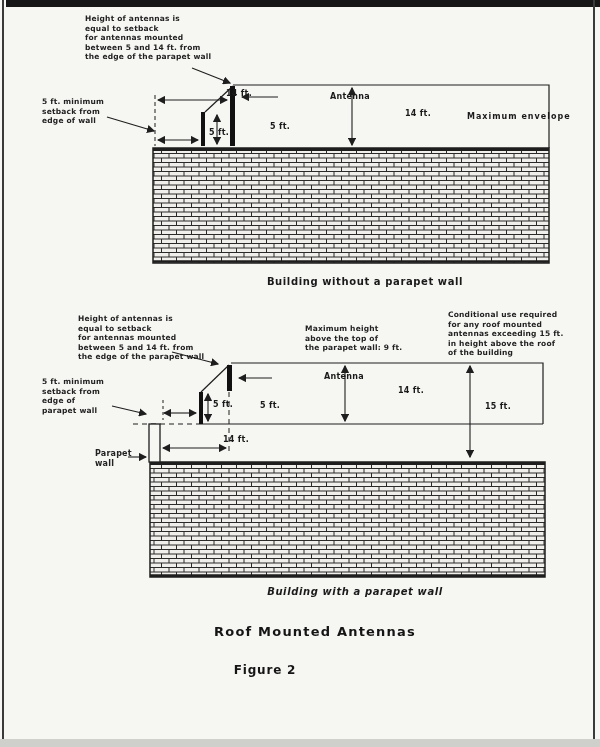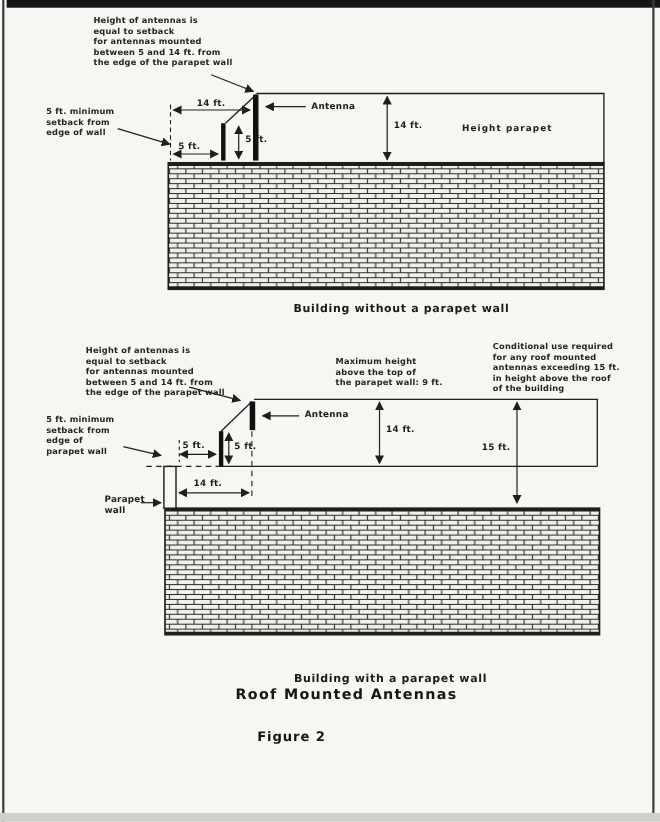--- a/index.html
+++ b/index.html
@@ -12,20 +12,21 @@
   svg{position:absolute;left:0;top:0;}
   .note{
     position:absolute;
     font-size:7.5px;line-height:9.5px;font-weight:bold;
     letter-spacing:.2px;white-space:pre-line;color:#222;
   }
   .dim{
     position:absolute;
     font-size:8px;font-weight:bold;letter-spacing:.3px;color:#1a1a1a;
     white-space:nowrap;
+    margin-left:47px;
   }
   .caption{
     position:absolute;text-align:center;
     font-size:10px;font-weight:bold;letter-spacing:.6px;color:#1a1a1a;
   }
   .title{
     position:absolute;text-align:center;
     font-size:13px;font-weight:bold;letter-spacing:1.2px;color:#151515;
   }
   .fignum{
@@ -115,21 +116,21 @@
 
 <div class="note" style="left:85px;top:14px;">Height of antennas is
 equal to setback
 for antennas mounted
 between 5 and 14 ft. from
 the edge of the parapet wall</div>
 <div class="note" style="left:42px;top:97px;">5 ft. minimum
 setback from
 edge of wall</div>
 <div class="dim" style="left:283px;top:92px;">Antenna</div>
-<div class="dim" style="left:420px;top:112px;letter-spacing:1px;">Height parapet</div>
+<div class="dim" style="left:420px;top:112px;letter-spacing:1px;">Maximum envelope</div>
 <div class="dim" style="left:162px;top:102px;width:60px;text-align:center;transform:translateY(-13px);">14 ft.</div>
 <div class="dim" style="left:162px;top:128px;">5 ft.</div>
 <div class="dim" style="left:223px;top:122px;">5 ft.</div>
 <div class="dim" style="left:358px;top:109px;">14 ft.</div>
 <div class="caption" style="left:255px;top:276px;width:220px;">Building without a parapet wall</div>
 
 <div class="note" style="left:78px;top:314px;">Height of antennas is
 equal to setback
 for antennas mounted
 between 5 and 14 ft. from
@@ -147,16 +148,16 @@
 edge of
 parapet wall</div>
 <div class="note" style="left:95px;top:449px;font-size:8px;line-height:10px;">Parapet
 wall</div>
 <div class="dim" style="left:277px;top:372px;">Antenna</div>
 <div class="dim" style="left:166px;top:400px;">5 ft.</div>
 <div class="dim" style="left:213px;top:401px;">5 ft.</div>
 <div class="dim" style="left:176px;top:435px;">14 ft.</div>
 <div class="dim" style="left:351px;top:386px;">14 ft.</div>
 <div class="dim" style="left:438px;top:402px;width:28px;text-align:left;">15 ft.</div>
-<div class="caption" style="left:245px;top:612px;width:220px;">Building with a parapet wall</div>
+<div class="caption" style="left:245px;top:586px;width:220px;font-style:italic;">Building with a parapet wall</div>
 
 <div class="title" style="left:180px;top:612px;width:270px;margin-top:12px;">Roof Mounted Antennas</div>
 <div class="fignum" style="left:180px;top:663px;width:170px;">Figure 2</div>
 
 </body></html>

